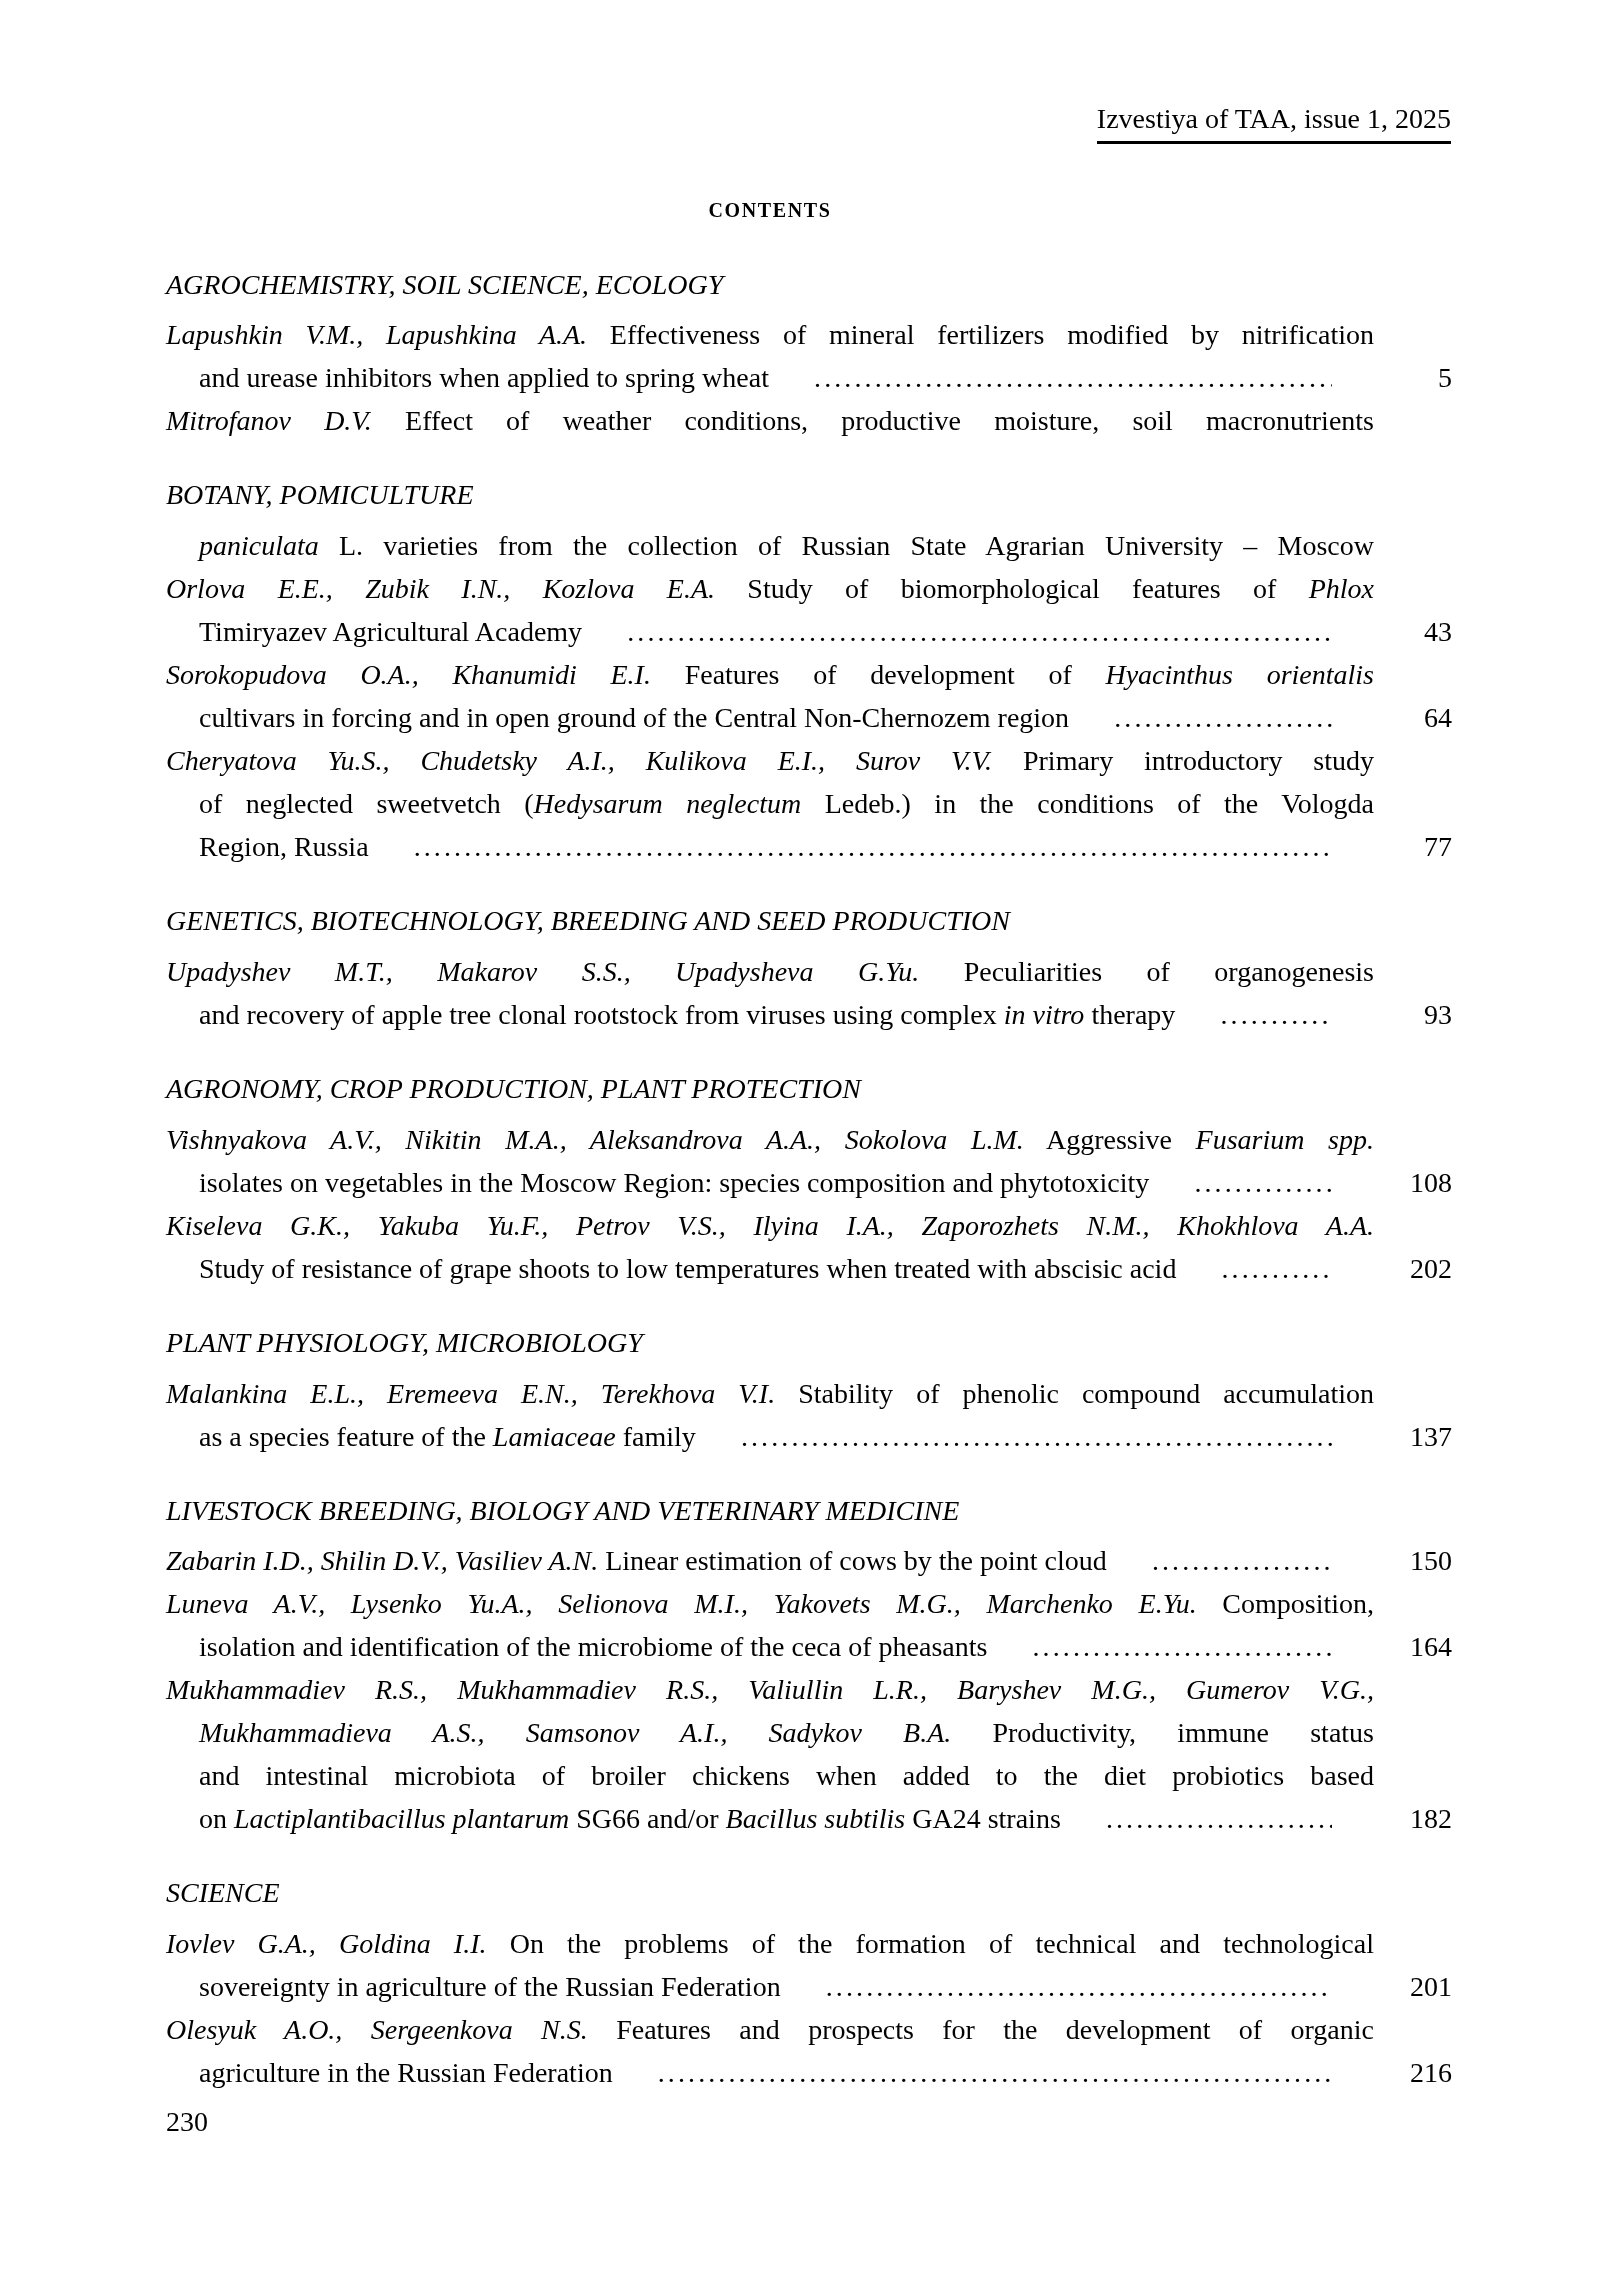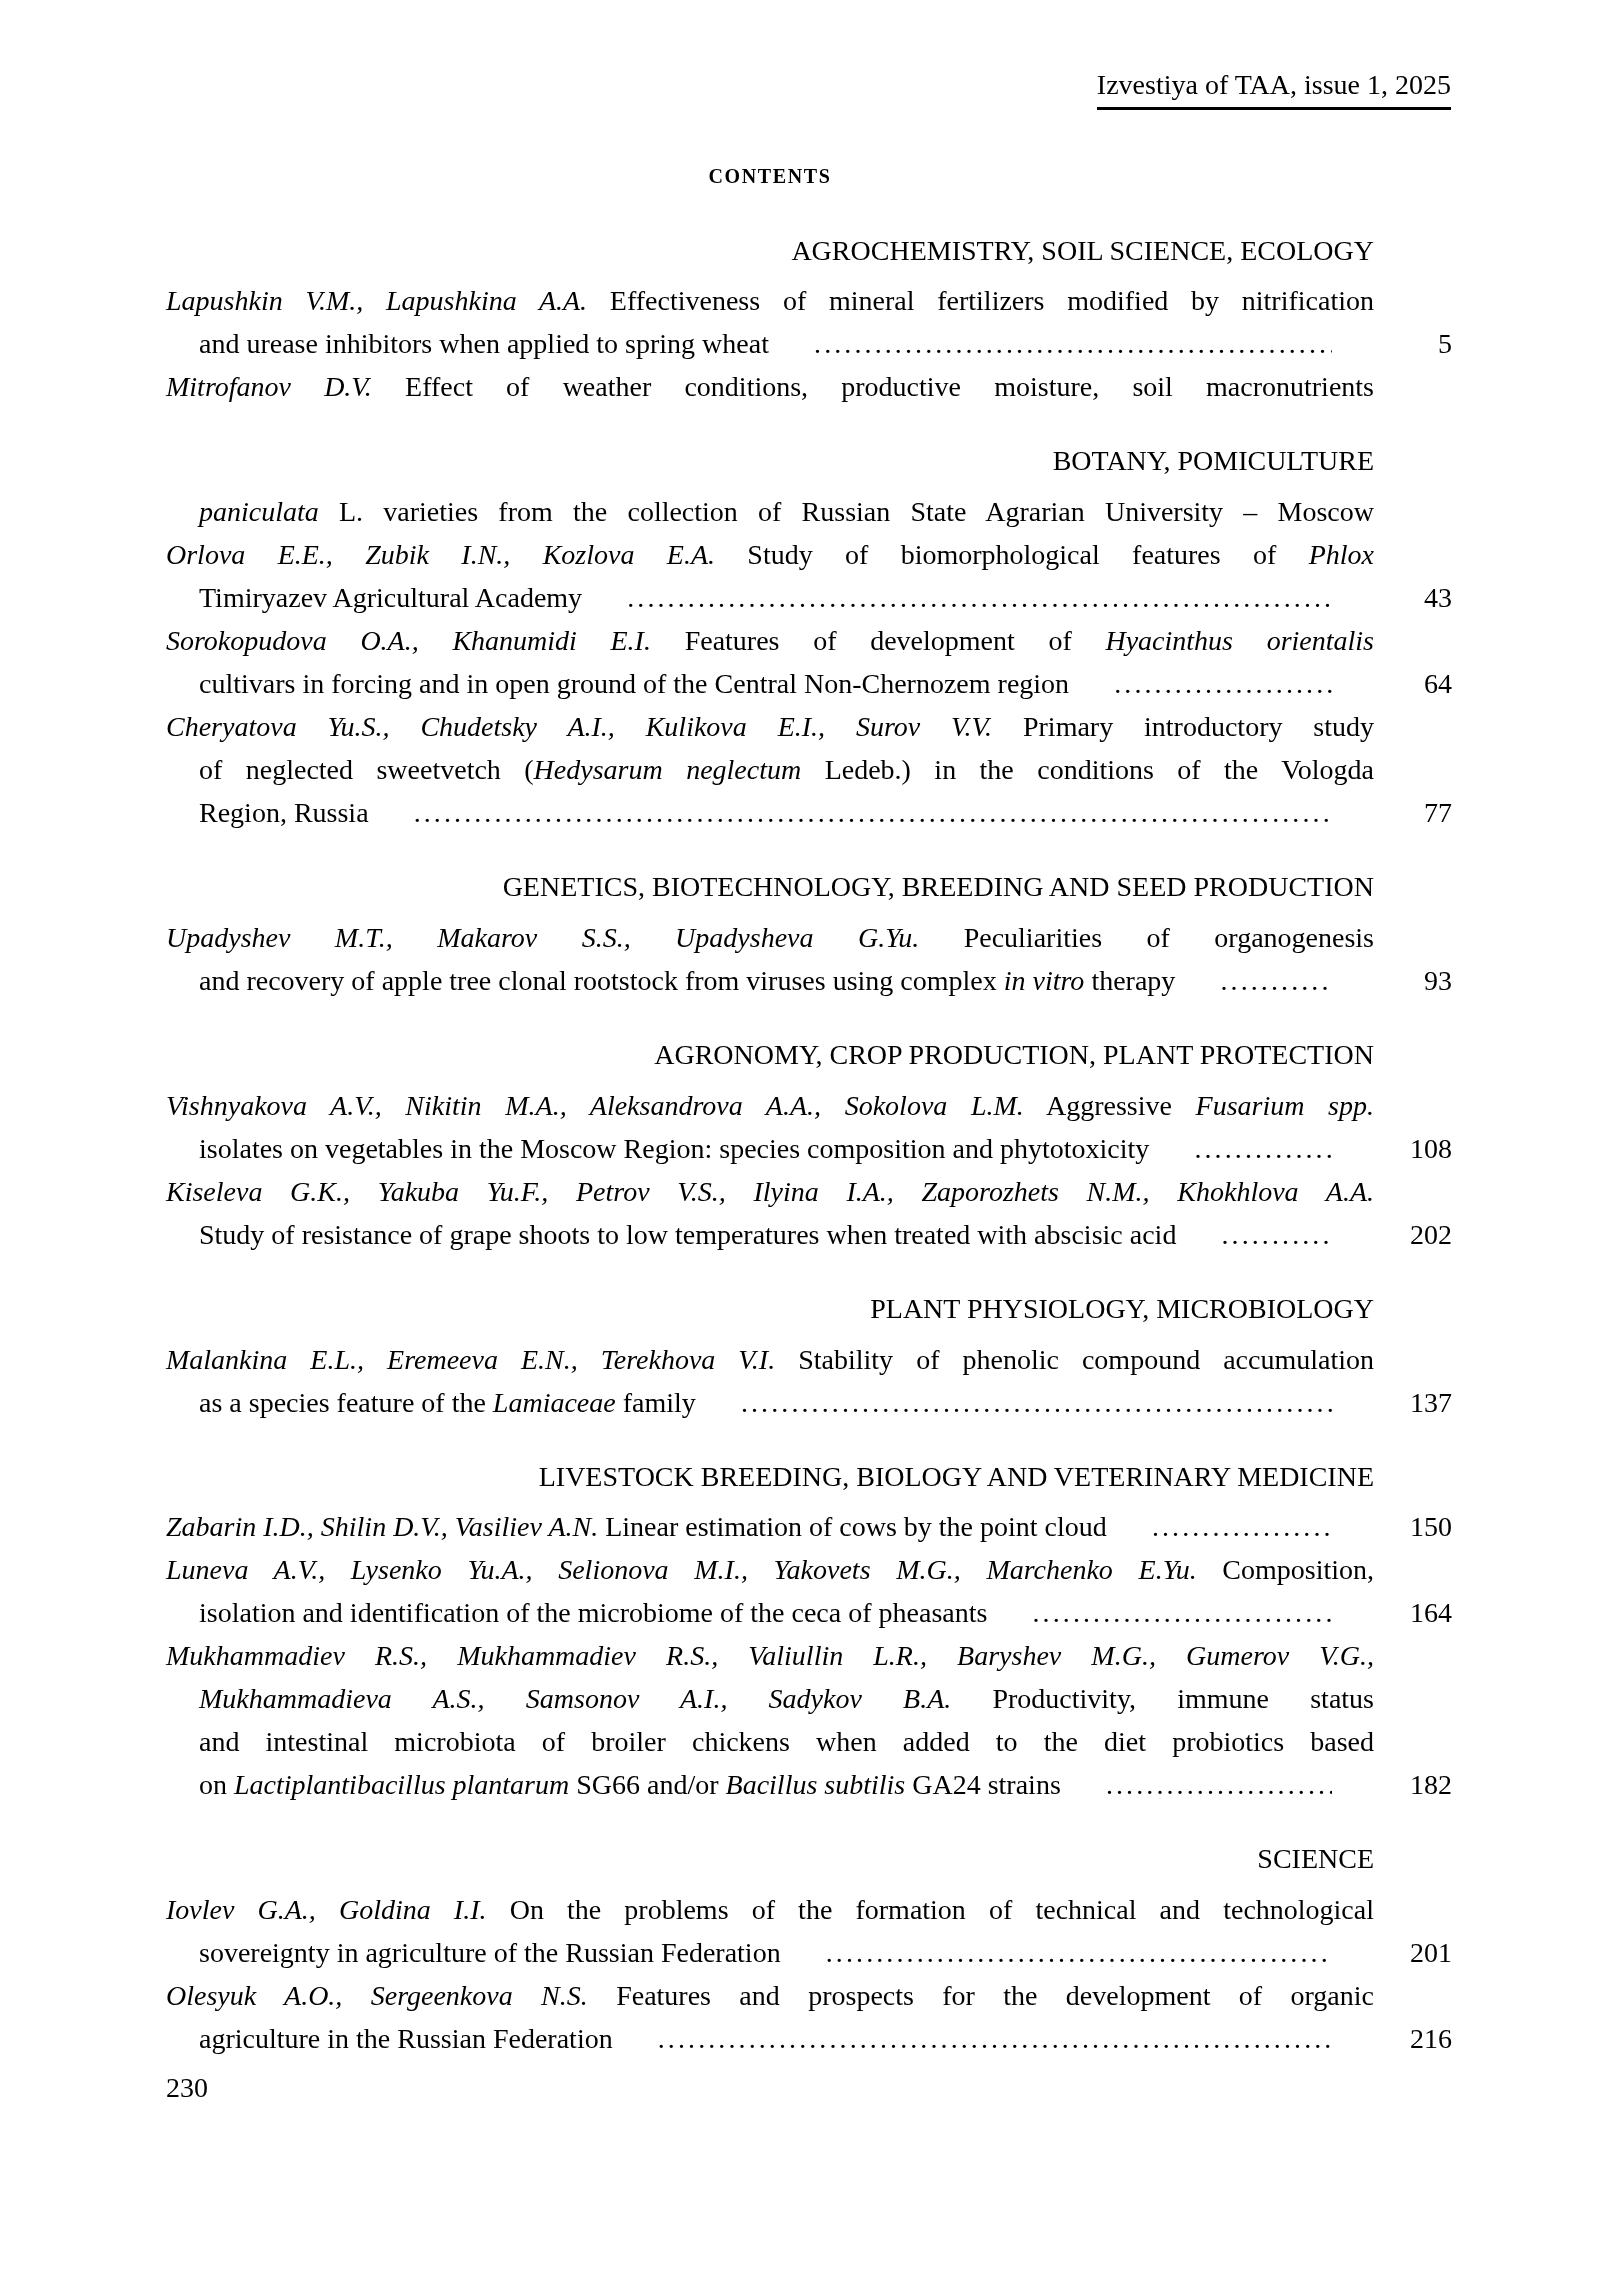--- a/index.html
+++ b/index.html
@@ -6,21 +6,21 @@
     margin: 0; padding: 0;
     background: #ffffff;
     font-family: "Liberation Serif", "DejaVu Serif", serif;
     color: #000000;
   }
   .page {
     position: relative;
     width: 1616px;
     height: 2295px;
     box-sizing: border-box;
-    padding: 68px 165px 0 166px;
+    padding: 102px 165px 0 166px;
     background: #ffffff;
     overflow: hidden;
   }
   .header-row {
     width: 100%;
     text-align: right;
     font-size: 28px;
     line-height: 34px;
     margin-bottom: 45px;
   }
@@ -32,21 +32,22 @@
   .toc { width: 1208px; }
   .contents-title {
     text-align: center;
     font-weight: bold;
     font-size: 20px;
     letter-spacing: 1.6px;
     line-height: 43px;
   }
   .section { margin-top: 31px; }
   .section-title {
-    text-align: right;
+    text-align: left;
+    font-style: italic;
     font-size: 28px;
     line-height: 43px;
     margin-bottom: 7.8px;
   }
   .line {
     font-size: 28px;
     line-height: 43px;
   }
   .line.just {
     text-align: justify;

